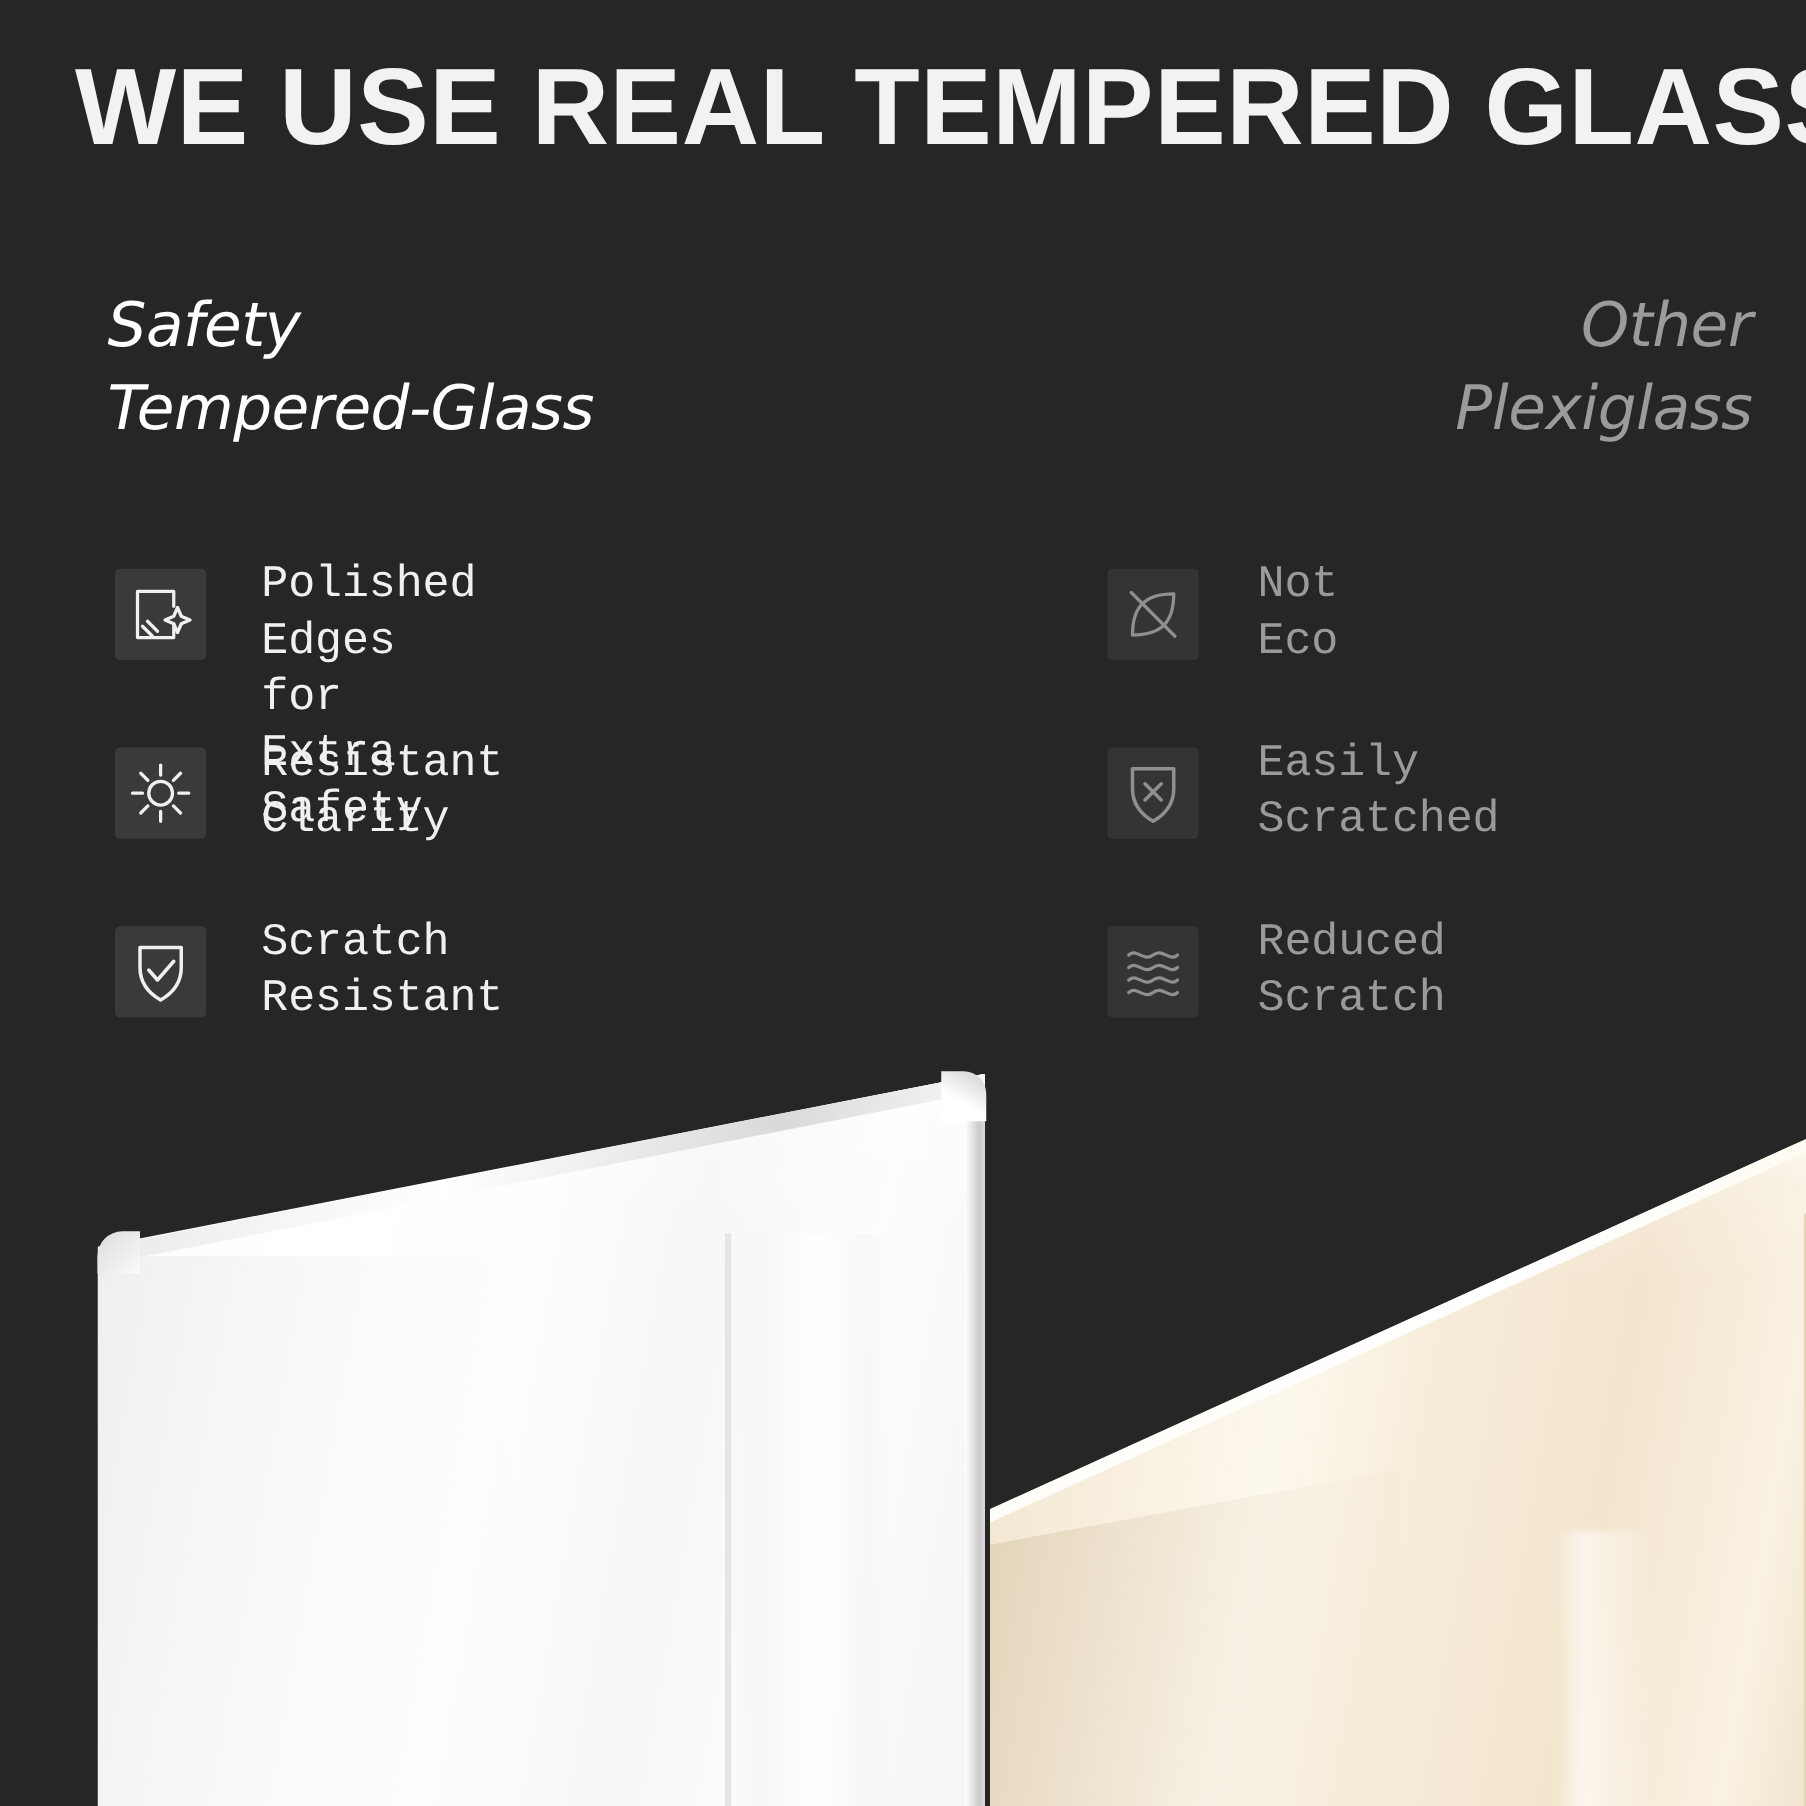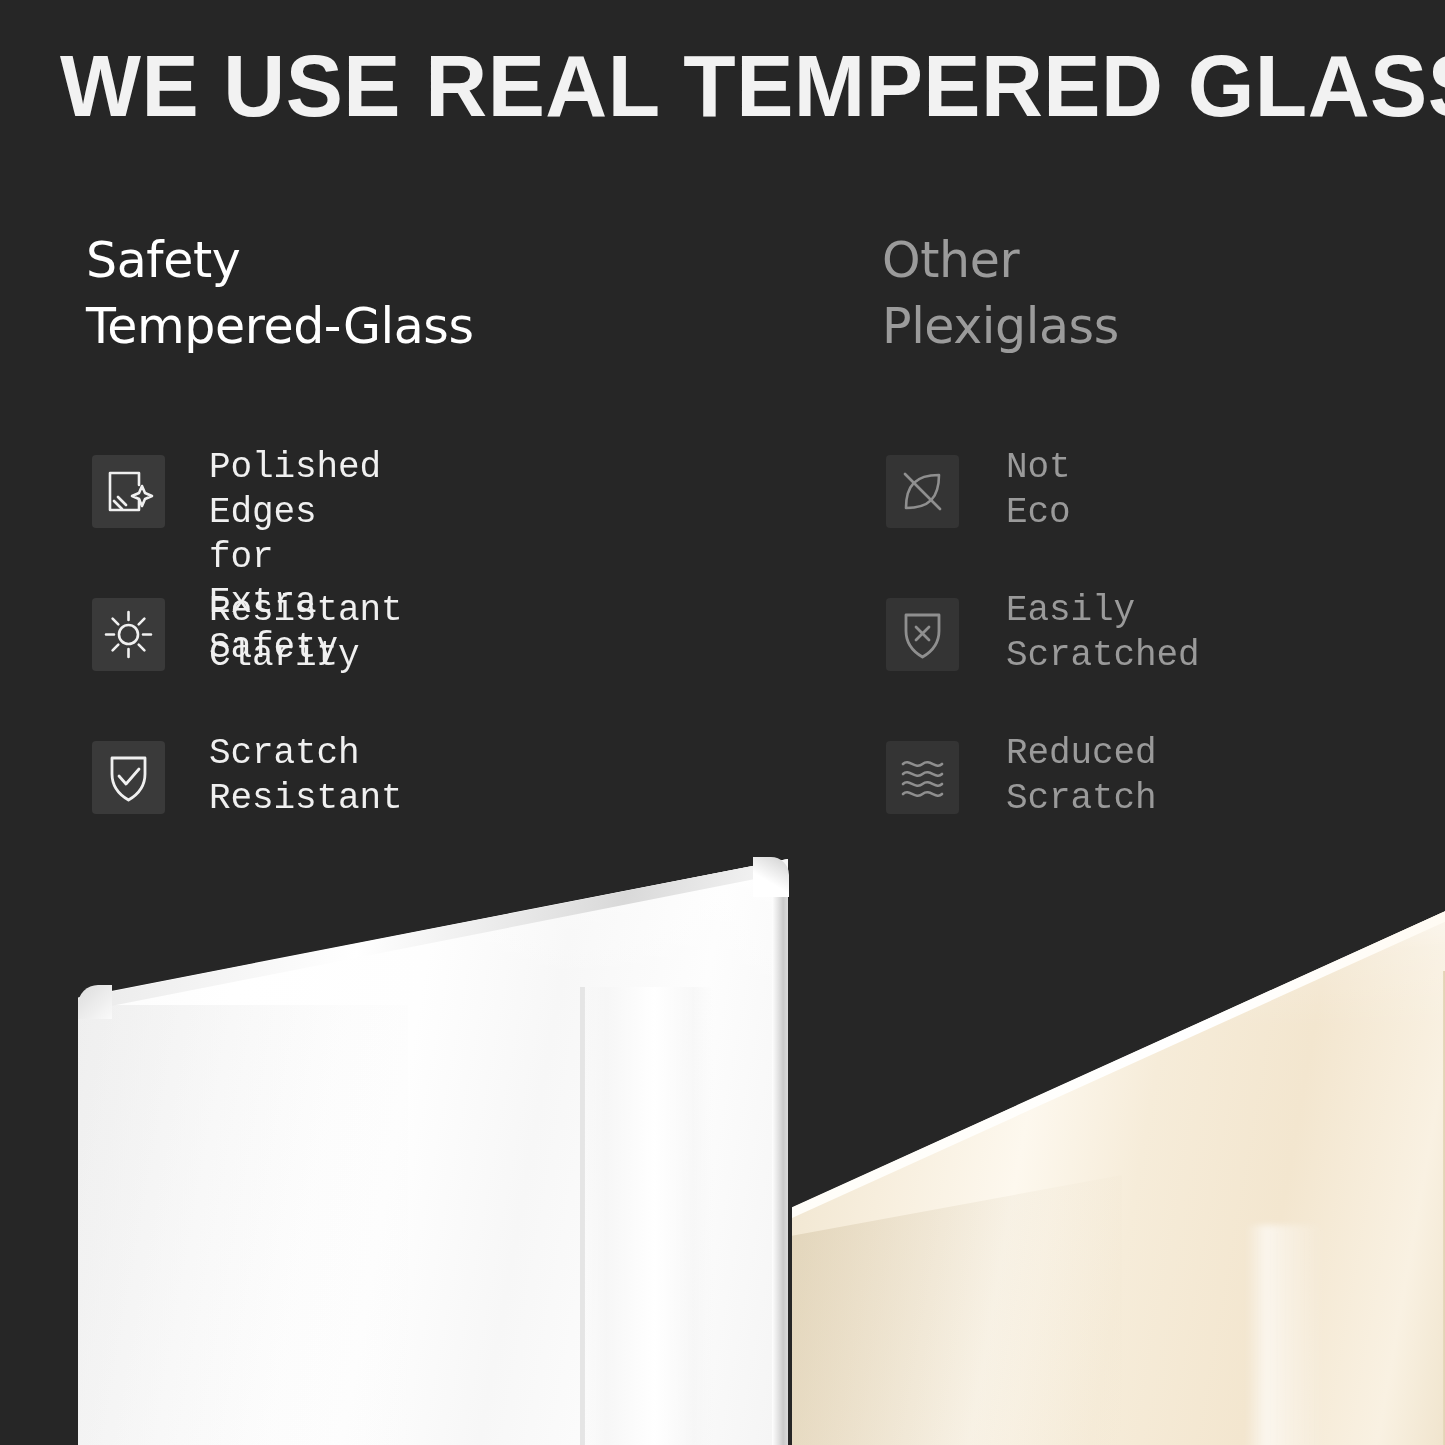--- a/index.html
+++ b/index.html
@@ -45,23 +45,24 @@
   .col-left  { left: 86px;  width: 760px; }
   .col-right { left: 882px; width: 520px; }
 
   .col-title {
     font-family: "DejaVu Sans", sans-serif;
     font-size: 49px;
     line-height: 66px;
     font-weight: 400;
     letter-spacing: -0.4px;
     white-space: pre-line;
+    font-style: italic;
   }
   .col-left .col-title  { color: #ffffff; }
-  .col-right .col-title { color: #9b9b9b; }
+  .col-right .col-title { color: #9b9b9b; text-align: right; }
 
   
   .features {
     position: absolute;
     top: 455px;
   }
   .features-left  { left: 92px;  }
   .features-right { left: 886px; }
 
   .feature {

